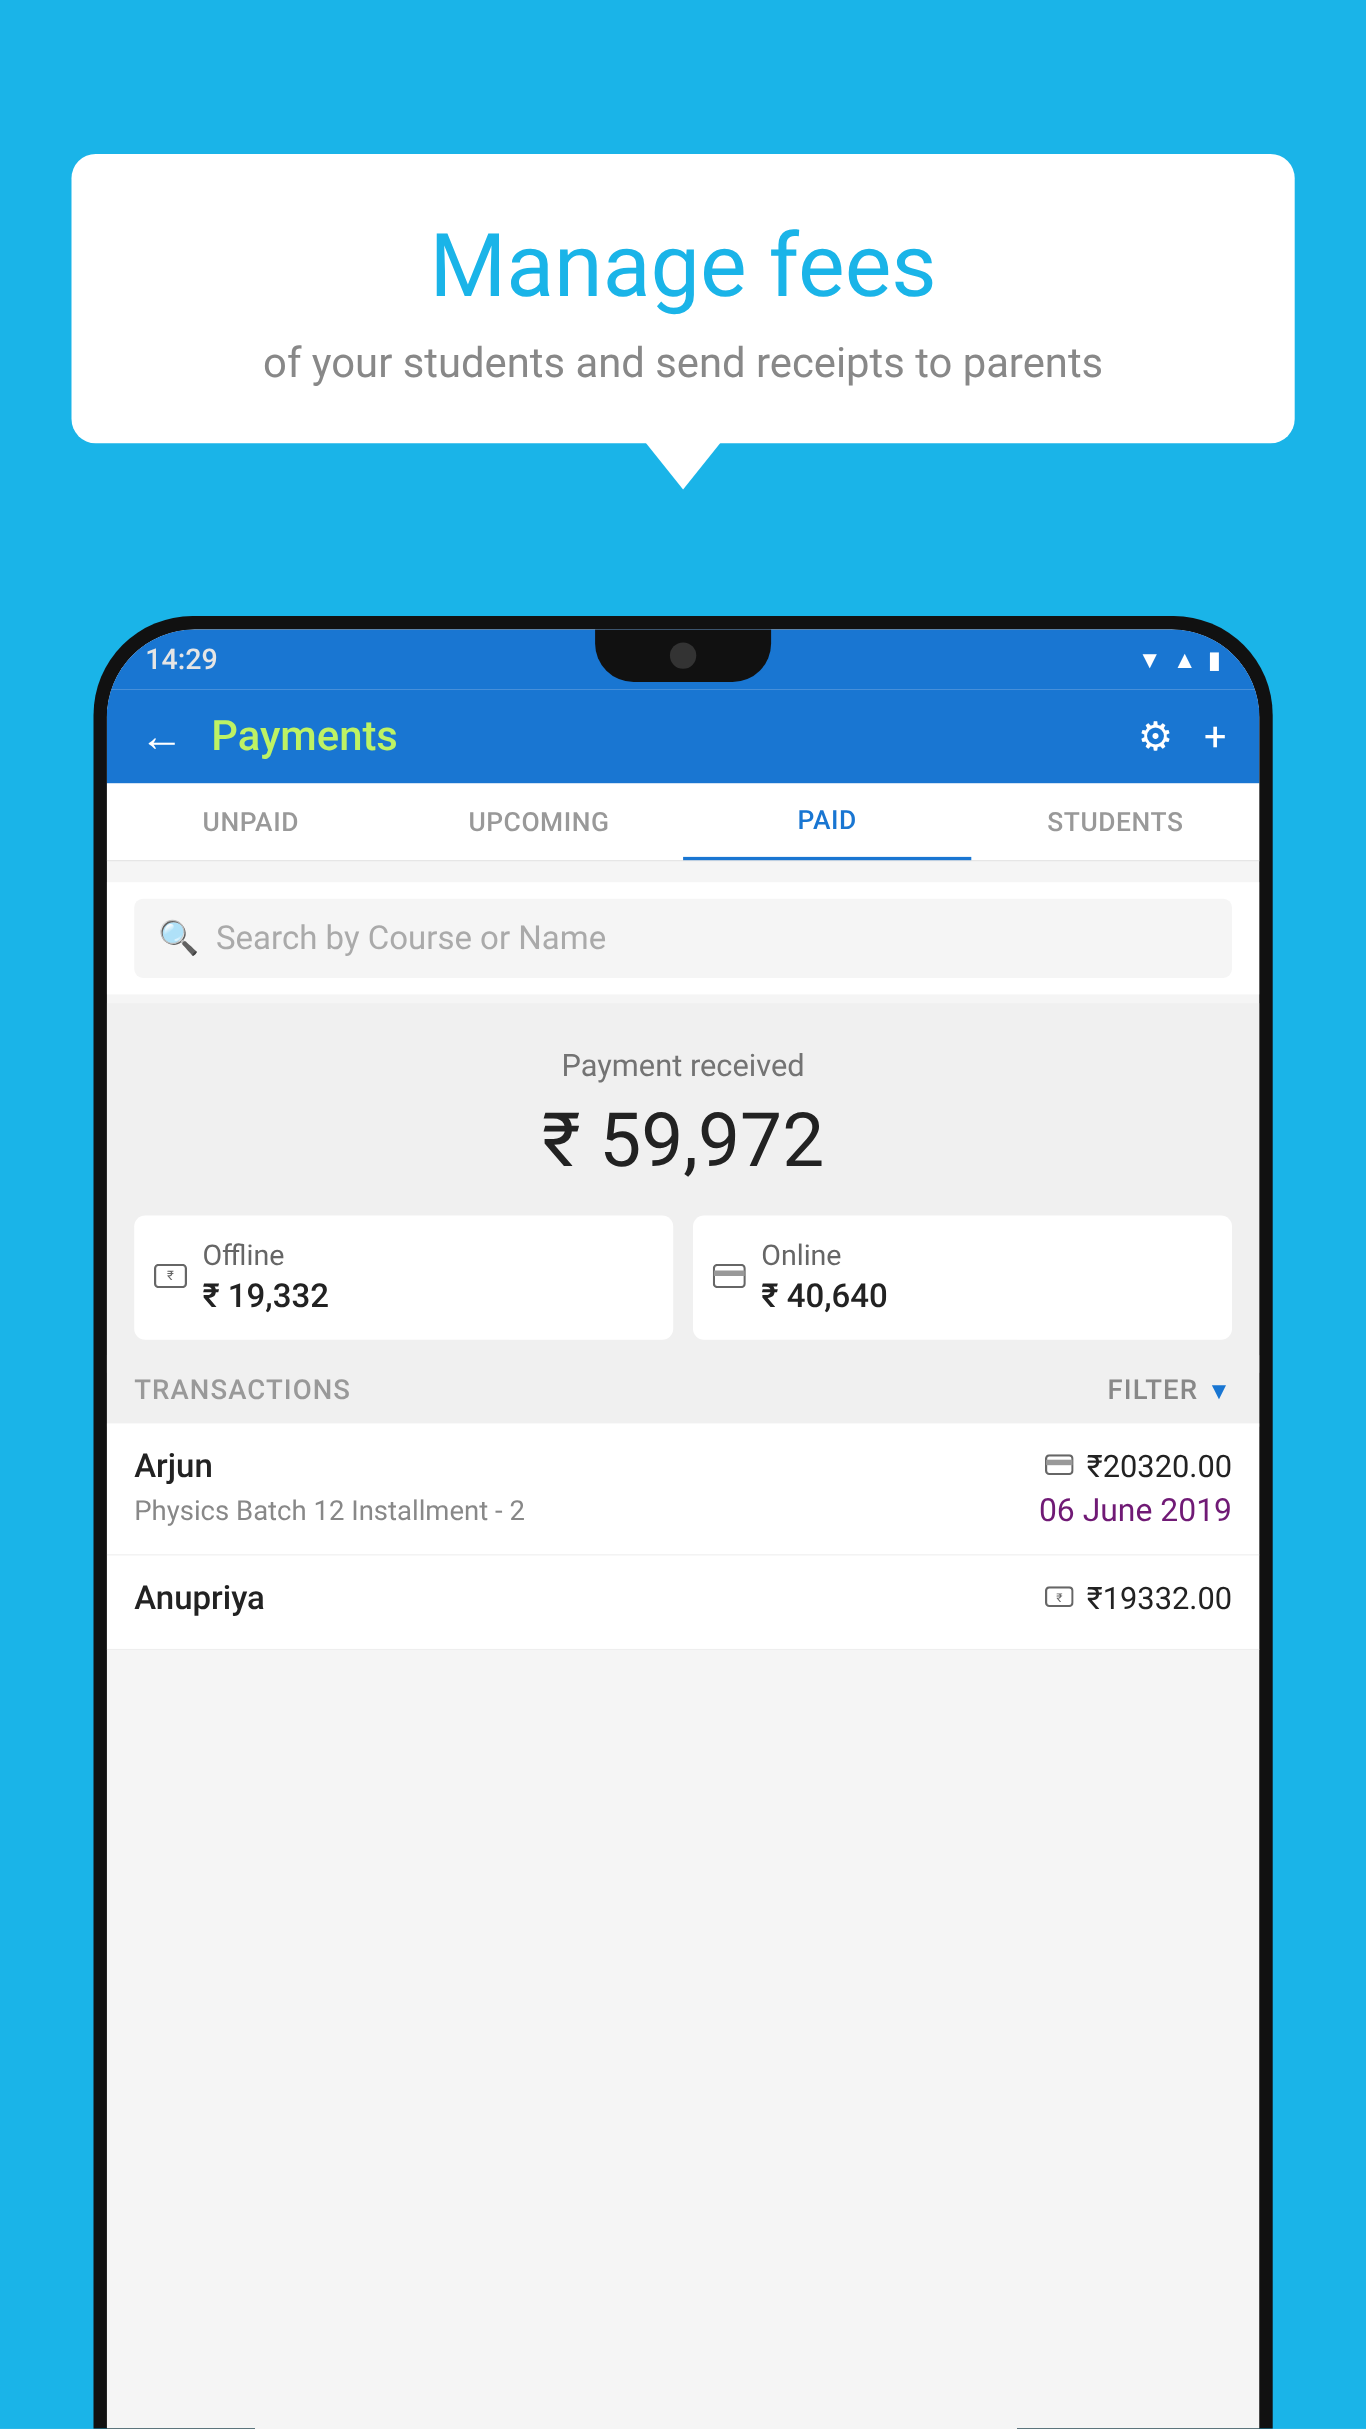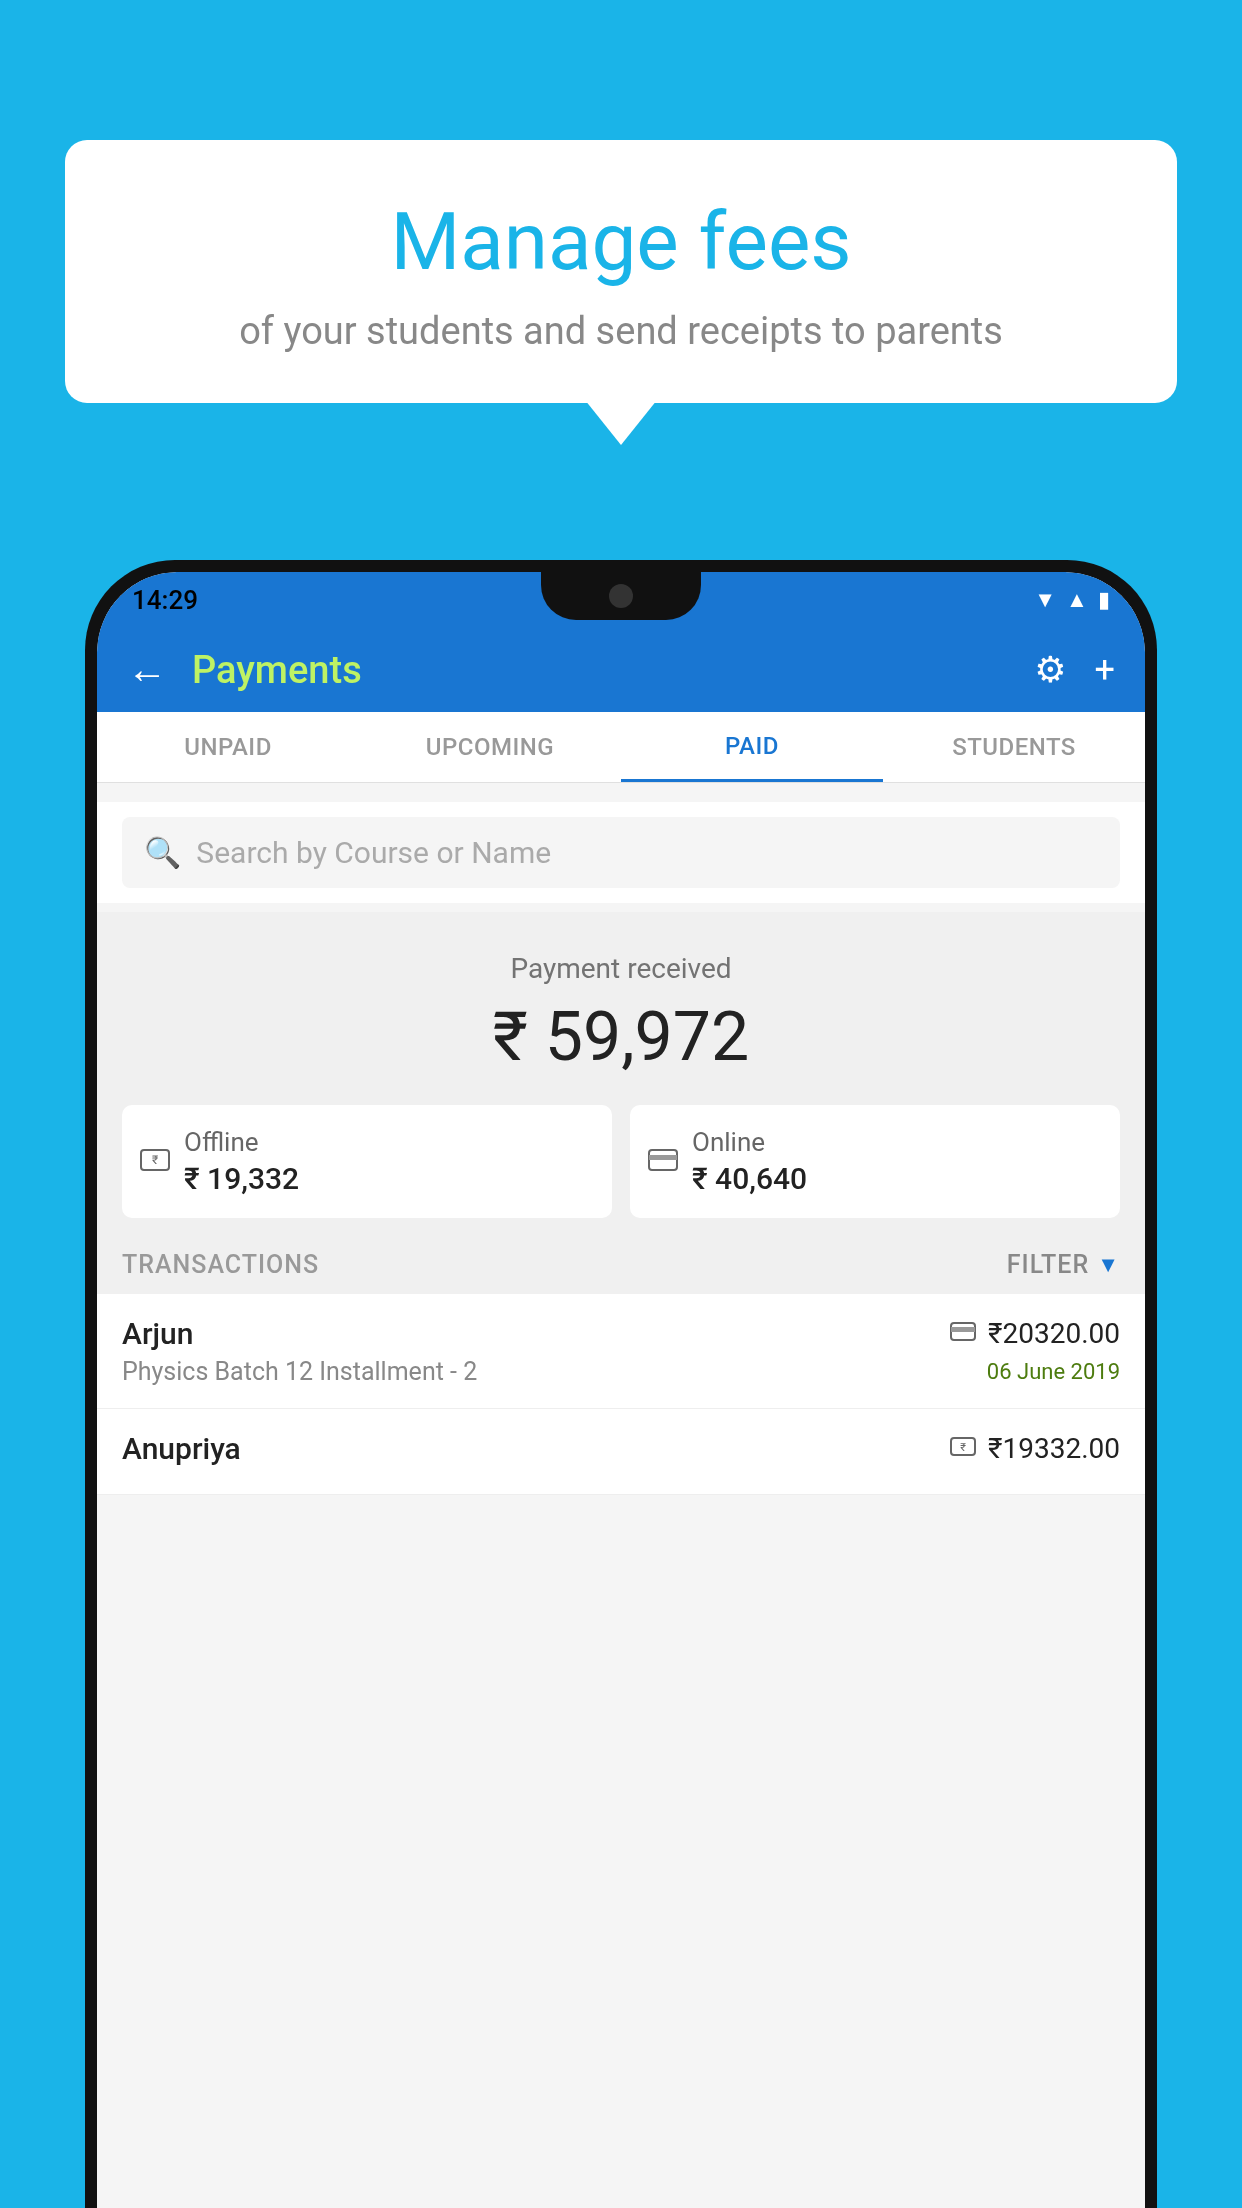--- a/index.html
+++ b/index.html
@@ -86,21 +86,21 @@
       right: 0;
       height: 55px;
       background: #1976d2;
       display: flex;
       align-items: center;
       justify-content: space-between;
       padding: 0 35px;
       z-index: 50;
     }
     .status-time {
-      color: #000000;
+      color: #e5e5e5;
       font-size: 26px;
       font-weight: 500;
     }
     .status-icons {
       display: flex;
       align-items: center;
       gap: 10px;
     }
 
     
@@ -326,22 +326,22 @@
     .transaction-bottom {
       display: flex;
       align-items: center;
       justify-content: space-between;
     }
     .transaction-course {
       color: #888;
       font-size: 25px;
     }
     .transaction-date {
-      color: #4d7c0f;
-      font-size: 22px;
+      color: #701a75;
+      font-size: 29px;
     }
   </style>
 </head>
 <body>
 
 <div style="position:absolute;top:0;left:0;width:1242px;height:2208px;background:#1ab4e8;"></div>
 
 <div class="speech-bubble">
   <div class="speech-bubble-title">Manage fees</div>
   <div class="speech-bubble-subtitle">of your students and send receipts to parents</div>

